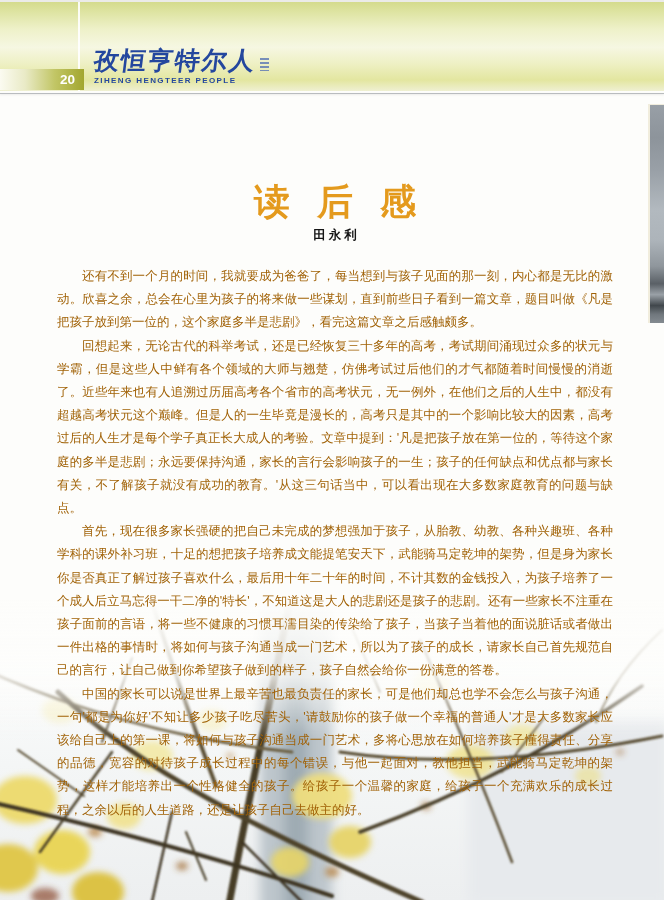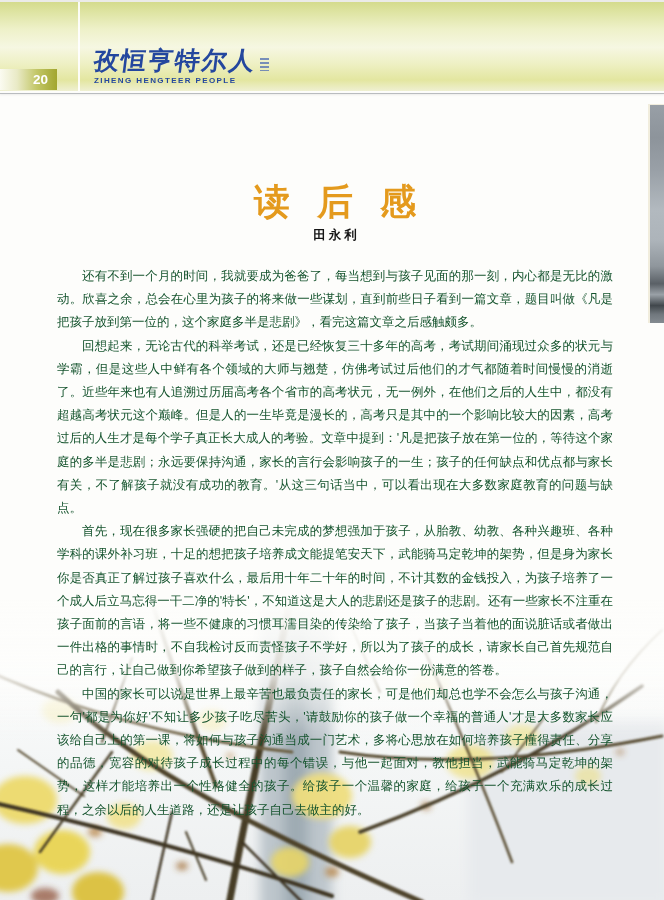--- a/index.html
+++ b/index.html
@@ -11,21 +11,21 @@
   
   .header-band{
     position:absolute;top:0;left:0;width:664px;height:91px;z-index:3;
     background:linear-gradient(180deg,#d2d989 0%,#dde3a0 12%,#eef1c9 32%,#f6f7e2 52%,#eef0c4 70%,#e3e6a0 88%,#eff0d2 100%);
   }
   .header-divider{
     position:absolute;left:78px;top:0;width:2px;height:91px;
     background:rgba(255,255,255,.9);
   }
   .page-number{
-    position:absolute;left:0;top:69px;width:57px;height:21px;box-sizing:border-box;
+    position:absolute;left:0;top:69px;width:84px;height:21px;box-sizing:border-box;
     background:linear-gradient(90deg,#fbfbf1 0%,#e9eac6 30%,#c2c666 65%,#a2a62f 100%);
     color:#ffffff;font-size:13.5px;font-weight:bold;text-align:right;
     line-height:21px;padding-right:9px;
   }
   .logo{position:absolute;left:94px;top:48px;line-height:1;}
   .logo-row{display:flex;align-items:flex-end;}
   .logo-cn{
     color:#24479e;font-size:25px;font-weight:bold;letter-spacing:2px;
     transform:skewX(-7deg);font-family:"DejaVu Sans",sans-serif;
   }
@@ -55,21 +55,21 @@
   .article-title{
     text-align:center;color:#e49a1d;font-size:36px;font-weight:bold;
     letter-spacing:.75em;text-indent:.75em;margin:6px 0 0 0;
     font-family:"DejaVu Sans",sans-serif;
   }
   .article-author{
     text-align:center;color:#151515;font-size:12.5px;font-weight:bold;
     letter-spacing:3px;text-indent:3px;
   }
   .article-body{
-    margin-top:21px;font-size:12.5px;line-height:23.2px;color:#14532d;
+    margin-top:21px;font-size:12.5px;line-height:23.2px;color:#a16207;
     text-align:justify;
   }
   .article-body p{margin:0;text-indent:2em;}
   
   .footer-photo{position:absolute;left:0;bottom:0;width:664px;height:300px;z-index:1;}
 </style>
 </head>
 <body>
 
 <div class="page">
@@ -167,17 +167,17 @@
 
     <rect x="0" y="0" width="664" height="140" fill="url(#fade)"></rect>
   </svg>
 
   <div class="article">
     <h1 class="article-title">读后感</h1>
     <div class="article-author">田永利</div>
     <div class="article-body">
       <p>还有不到一个月的时间，我就要成为爸爸了，每当想到与孩子见面的那一刻，内心都是无比的激动。欣喜之余，总会在心里为孩子的将来做一些谋划，直到前些日子看到一篇文章，题目叫做《凡是把孩子放到第一位的，这个家庭多半是悲剧》，看完这篇文章之后感触颇多。</p>
       <p>回想起来，无论古代的科举考试，还是已经恢复三十多年的高考，考试期间涌现过众多的状元与学霸，但是这些人中鲜有各个领域的大师与翘楚，仿佛考试过后他们的才气都随着时间慢慢的消逝了。近些年来也有人追溯过历届高考各个省市的高考状元，无一例外，在他们之后的人生中，都没有超越高考状元这个巅峰。但是人的一生毕竟是漫长的，高考只是其中的一个影响比较大的因素，高考过后的人生才是每个学子真正长大成人的考验。文章中提到：'凡是把孩子放在第一位的，等待这个家庭的多半是悲剧；永远要保持沟通，家长的言行会影响孩子的一生；孩子的任何缺点和优点都与家长有关，不了解孩子就没有成功的教育。'从这三句话当中，可以看出现在大多数家庭教育的问题与缺点。</p>
-      <p>首先，现在很多家长强硬的把自己未完成的梦想强加于孩子，从胎教、幼教、各种兴趣班、各种学科的课外补习班，十足的想把孩子培养成文能提笔安天下，武能骑马定乾坤的架势，但是身为家长你是否真正了解过孩子喜欢什么，最后用十年二十年的时间，不计其数的金钱投入，为孩子培养了一个成人后立马忘得一干二净的'特长'，不知道这是大人的悲剧还是孩子的悲剧。还有一些家长不注重在孩子面前的言语，将一些不健康的习惯耳濡目染的传染给了孩子，当孩子当着他的面说脏话或者做出一件出格的事情时，不自我检讨反而责怪孩子不学好，所以为了孩子的成长，请家长自己首先规范自己的言行，让自己做到你希望孩子做到的样子，孩子自然会给你一份满意的答卷。</p>
+      <p>首先，现在很多家长强硬的把自己未完成的梦想强加于孩子，从胎教、幼教、各种兴趣班、各种学科的课外补习班，十足的想把孩子培养成文能提笔安天下，武能骑马定乾坤的架势，但是身为家长你是否真正了解过孩子喜欢什么，最后用十年二十年的时间，不计其数的金钱投入，为孩子培养了一个成人后立马忘得一干二净的'特长'，不知道这是大人的悲剧还是孩子的悲剧。还有一些家长不注重在孩子面前的言语，将一些不健康的习惯耳濡目染的传染给了孩子，当孩子当着他的面说脏话或者做出一件出格的事情时，将如何与孩子沟通当成一门艺术，所以为了孩子的成长，请家长自己首先规范自己的言行，让自己做到你希望孩子做到的样子，孩子自然会给你一份满意的答卷。</p>
       <p>中国的家长可以说是世界上最辛苦也最负责任的家长，可是他们却总也学不会怎么与孩子沟通，一句'都是为你好'不知让多少孩子吃尽苦头，'请鼓励你的孩子做一个幸福的普通人'才是大多数家长应该给自己上的第一课，将如何与孩子沟通当成一门艺术，多将心思放在如何培养孩子懂得责任、分享的品德，宽容的对待孩子成长过程中的每个错误，与他一起面对，教他担当，武能骑马定乾坤的架势，这样才能培养出一个性格健全的孩子。给孩子一个温馨的家庭，给孩子一个充满欢乐的成长过程，之余以后的人生道路，还是让孩子自己去做主的好。</p>
     </div>
   </div>
 </div>
 
 </body></html>

